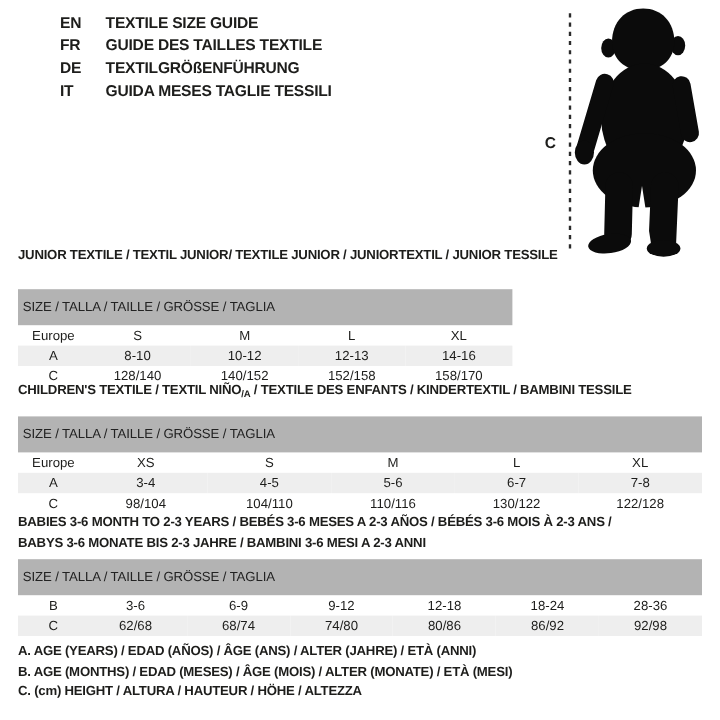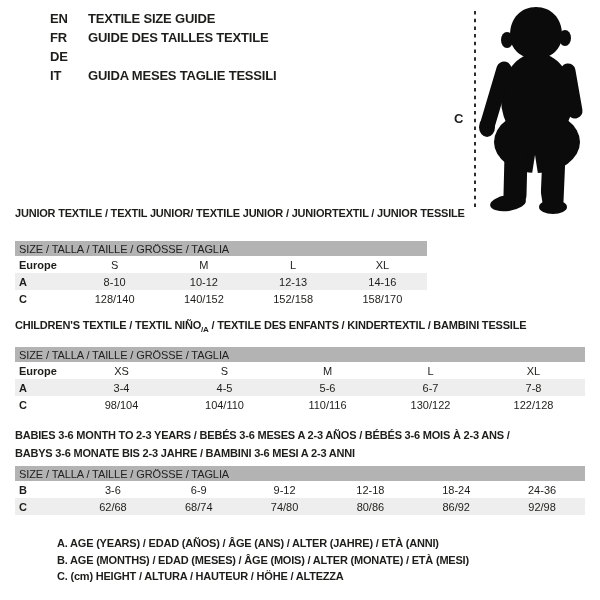--- a/index.html
+++ b/index.html
@@ -26,44 +26,45 @@
   .t3-title{left:15px;top:426px;line-height:18px;}
   .sub{font-size:8px;vertical-align:sub;}
 
   table{border-collapse:collapse;table-layout:fixed;}
   .t1{left:15px;top:241px;}
   .t2{left:15px;top:347px;}
   .t3{left:15px;top:466px;}
   .t1 table{width:412px;}
   .t2 table,.t3 table{width:570px;}
   .size-bar{
-    background:#b3b3b3;height:15px;font-size:11px;font-weight:normal;
+    background:#b3b3b3;height:30px;font-size:11px;font-weight:normal;
     text-align:left;padding:0 0 0 4px;color:#222222;letter-spacing:-0.1px;
   }
   td{height:17px;font-size:11px;text-align:center;padding:0;vertical-align:middle;}
-  td.first{text-align:left;padding-left:4px;font-weight:bold;}
+  td.first{text-align:center;padding-left:4px;}
   tr.stripe td{background:#eeeeee;}
 
   
-  .footnotes{left:15px;top:535px;font-weight:bold;font-size:11px;line-height:16.5px;letter-spacing:-0.2px;margin-left:42px;}
+  .footnotes{left:15px;top:535px;font-weight:bold;font-size:11px;line-height:16.5px;letter-spacing:-0.2px;}
 </style>
 </head>
 <body>
 
 <div class="abs lang-block">
   <div class="lang-row">
     <span class="lang-code">EN</span>
     <span class="lang-label">TEXTILE SIZE GUIDE</span>
   </div>
   <div class="lang-row">
     <span class="lang-code">FR</span>
     <span class="lang-label">GUIDE DES TAILLES TEXTILE</span>
   </div>
   <div class="lang-row">
     <span class="lang-code">DE</span>
+    <span class="lang-label">TEXTILGRÖßENFÜHRUNG</span>
   </div>
   <div class="lang-row">
     <span class="lang-code">IT</span>
     <span class="lang-label">GUIDA MESES TAGLIE TESSILI</span>
   </div>
 </div>
 
 <div class="abs figure-block">
   <svg width="150" height="212" viewBox="0 0 150 212">
     <line x1="27" y1="8" x2="27" y2="206" stroke="#2b2b2b" stroke-width="2" stroke-dasharray="3.5 4.2"></line>
@@ -202,21 +203,21 @@
         </tr>
     </thead>
     <tbody>
       <tr>
         <td class="first">B</td>
         <td>3-6</td>
         <td>6-9</td>
         <td>9-12</td>
         <td>12-18</td>
         <td>18-24</td>
-        <td>24-36</td>
+        <td>28-36</td>
       </tr>
       <tr class="stripe">
         <td class="first">C</td>
         <td>62/68</td>
         <td>68/74</td>
         <td>74/80</td>
         <td>80/86</td>
         <td>86/92</td>
         <td>92/98</td>
       </tr>

